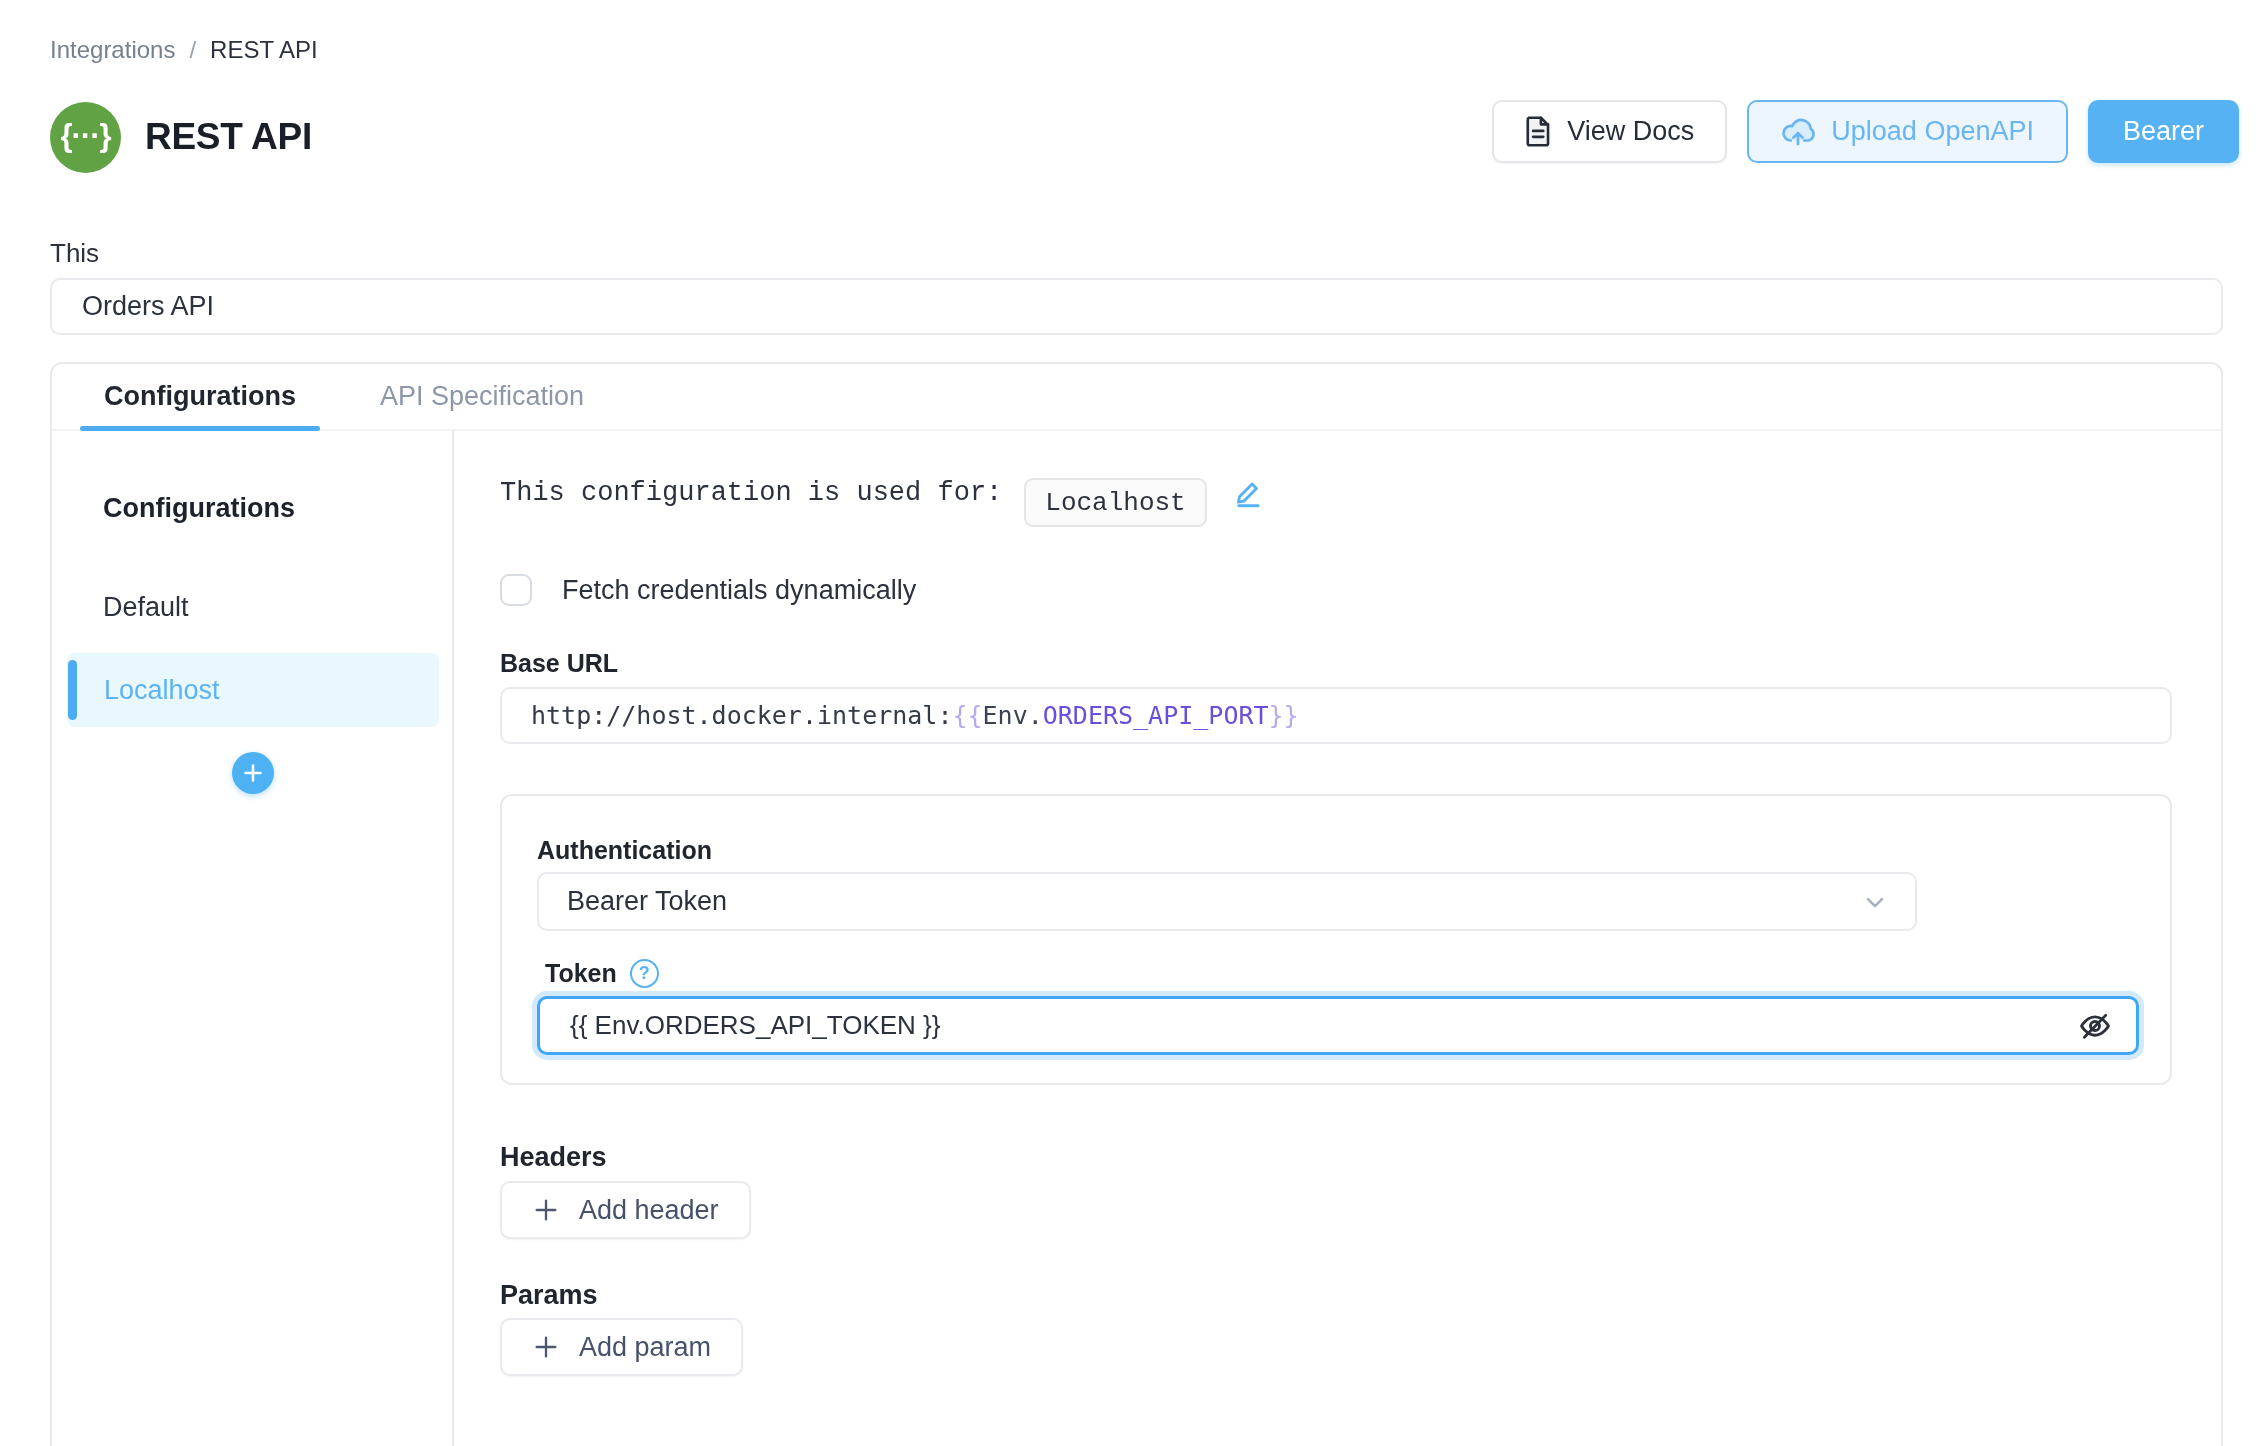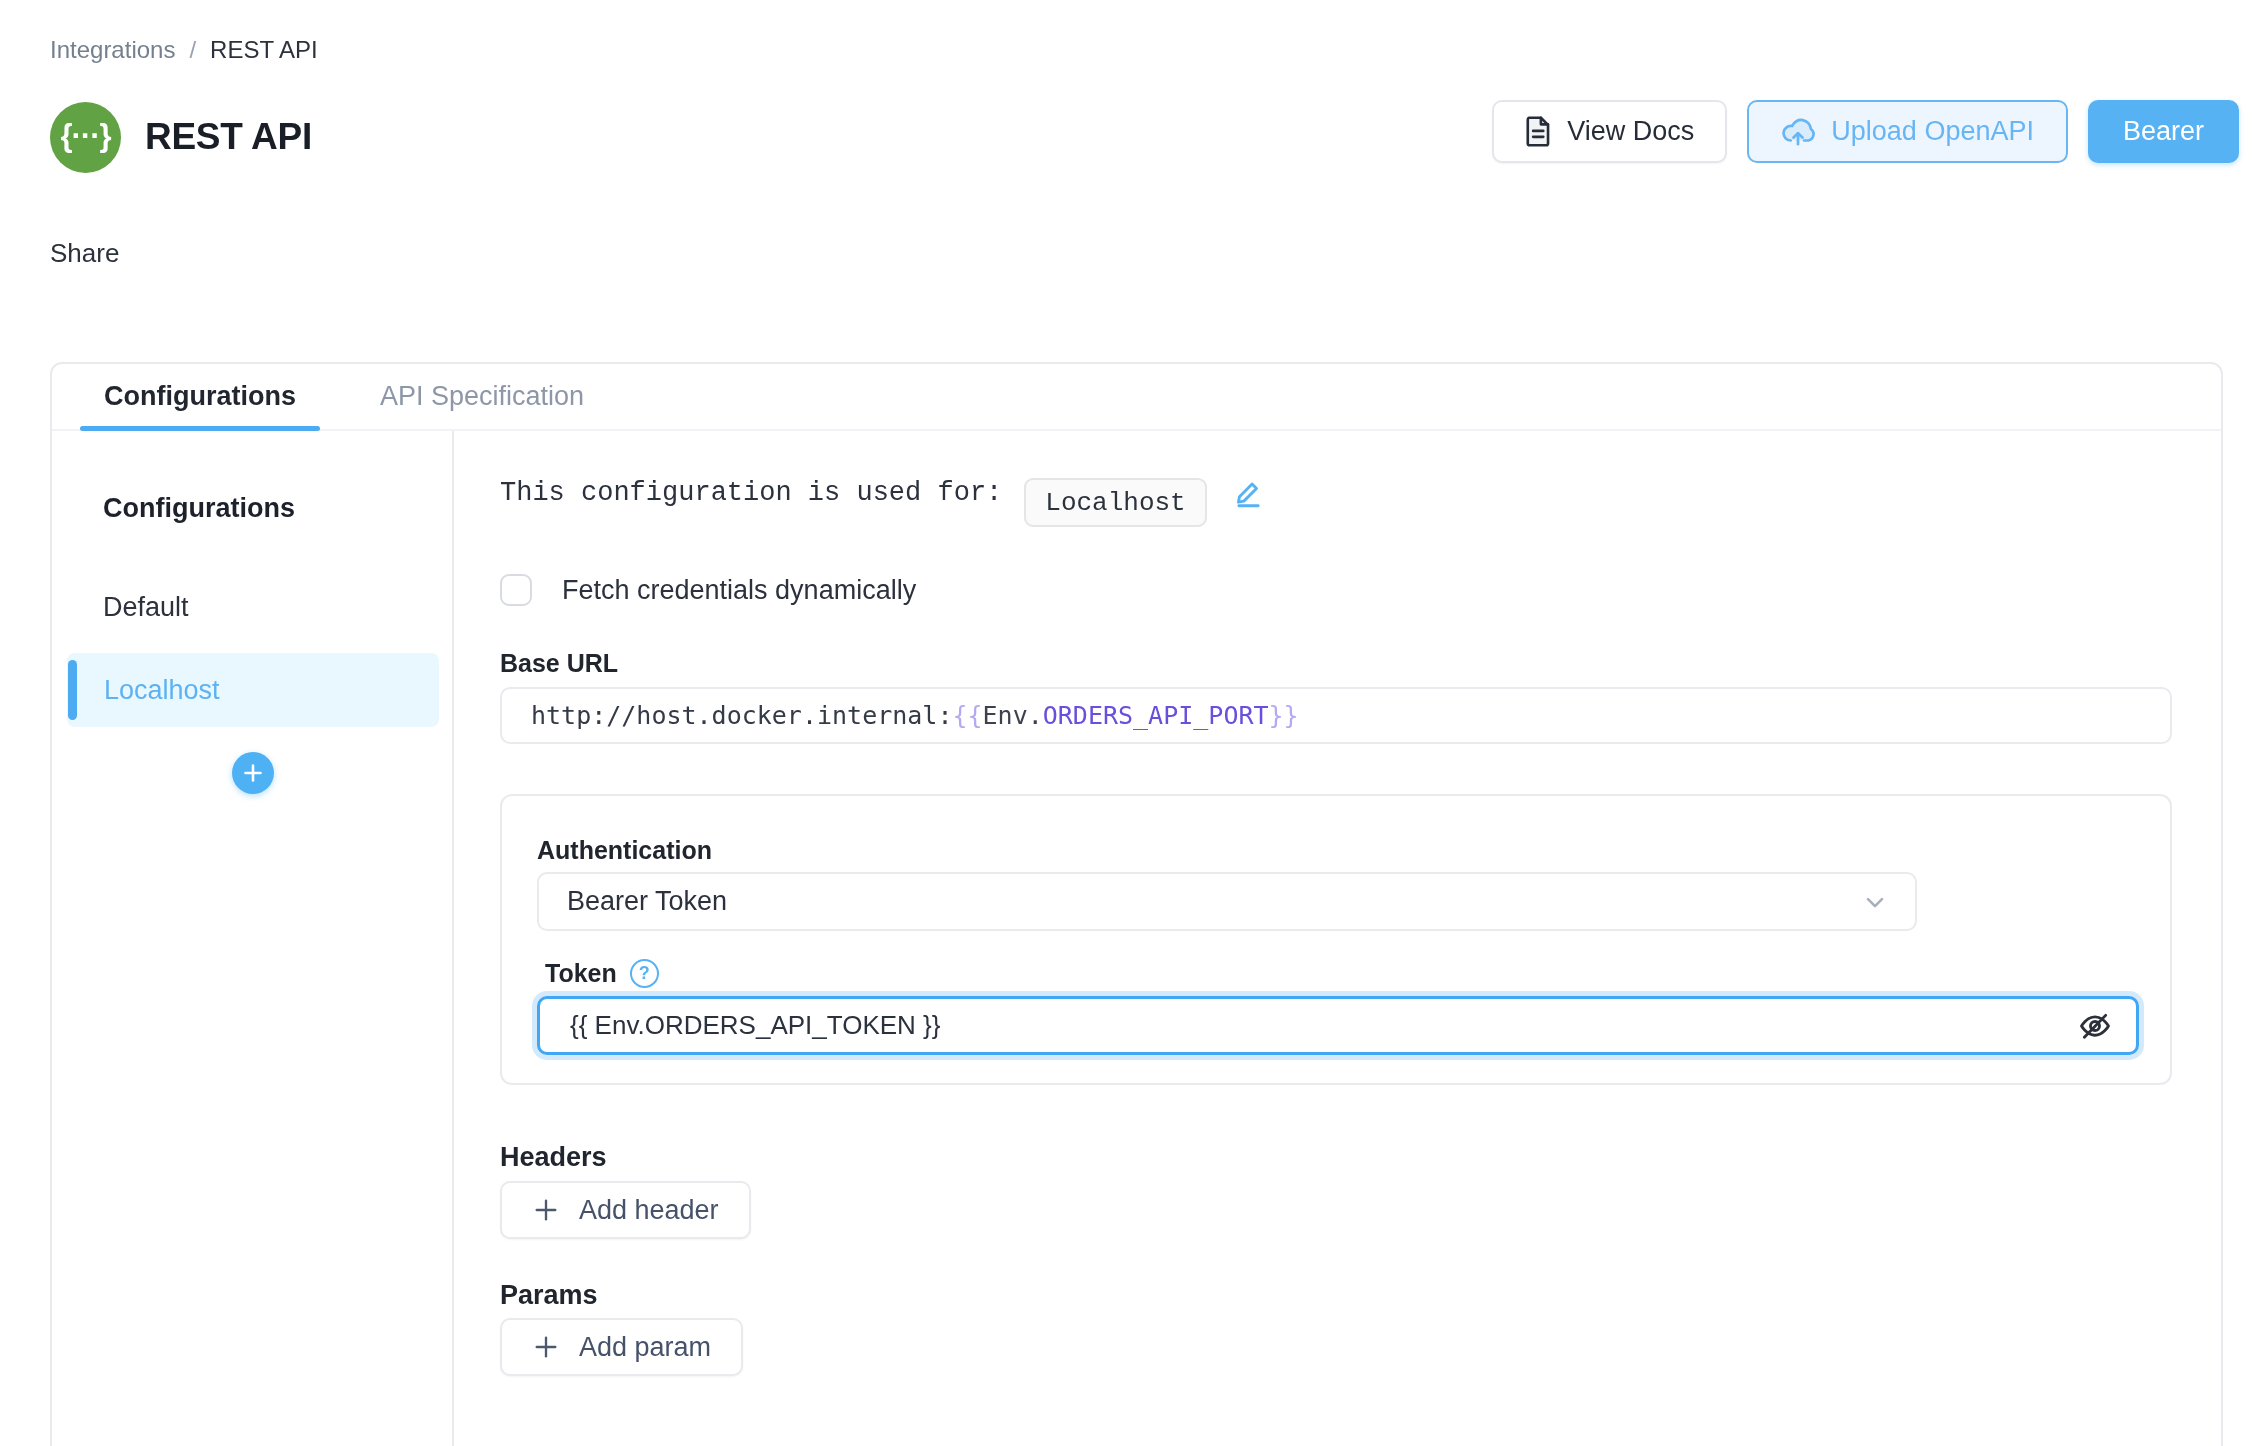--- a/index.html
+++ b/index.html
@@ -122,21 +122,22 @@
           <path d="M10.3 16.5 14 13l3.7 3.5" fill="none"></path>
         </svg>
       </span>
       <span>Upload OpenAPI</span>
     </div>
     <div class="btn btn-share">
       <span>Bearer</span>
     </div>
   </div>
 
-  <div class="name-label">Share</div>
+  <div class="name-label">This</div>
+  <input class="name-input" type="text" value="Orders API" style="">
 
   <div class="card">
 
     <div class="tabbar">
       <div class="tab tab-active">Configurations</div>
       <div class="tab tab-inactive">API Specification</div>
     </div>
 
     <div class="card-body">
 

